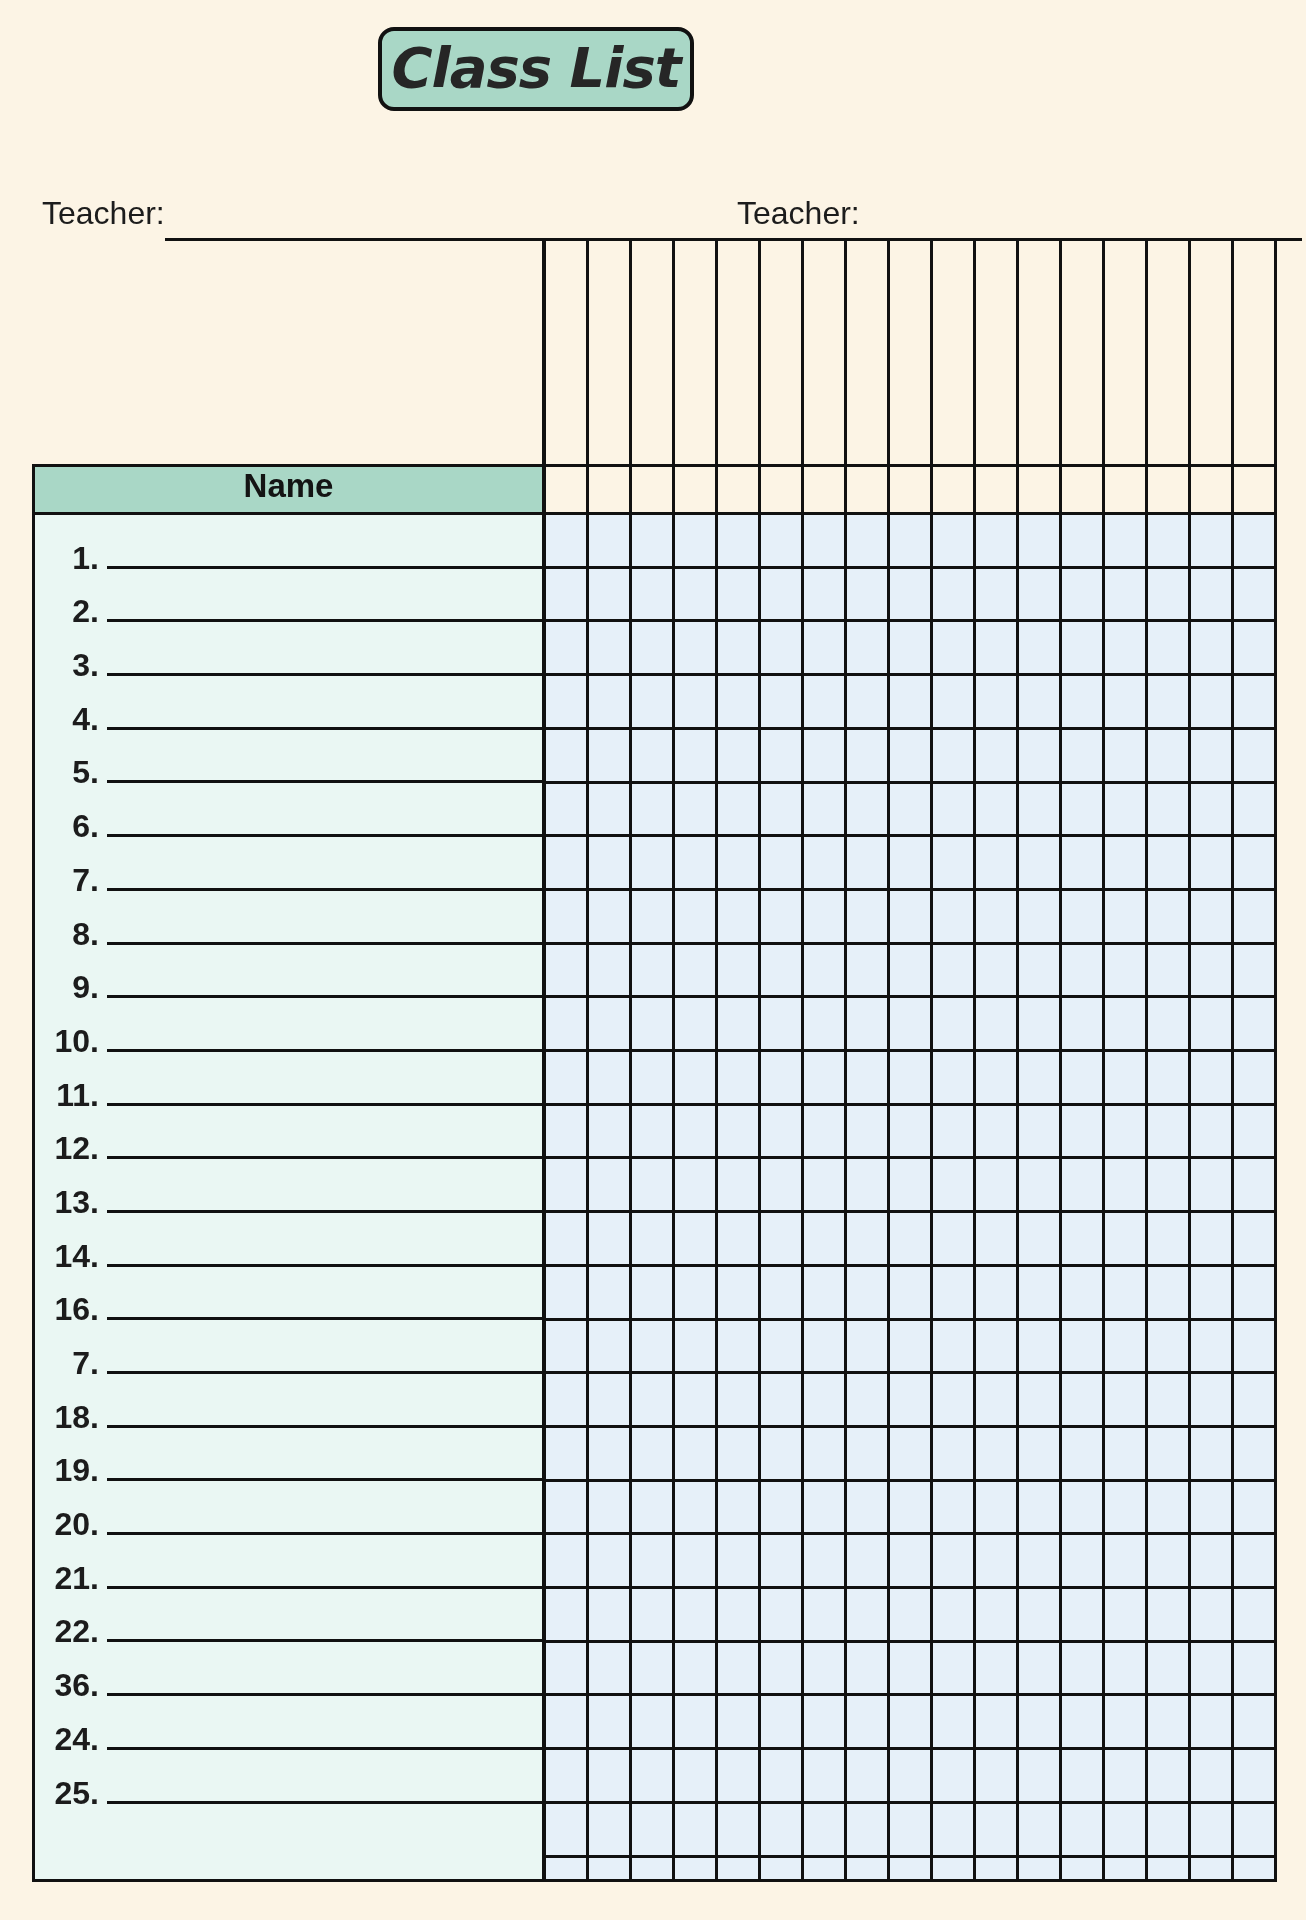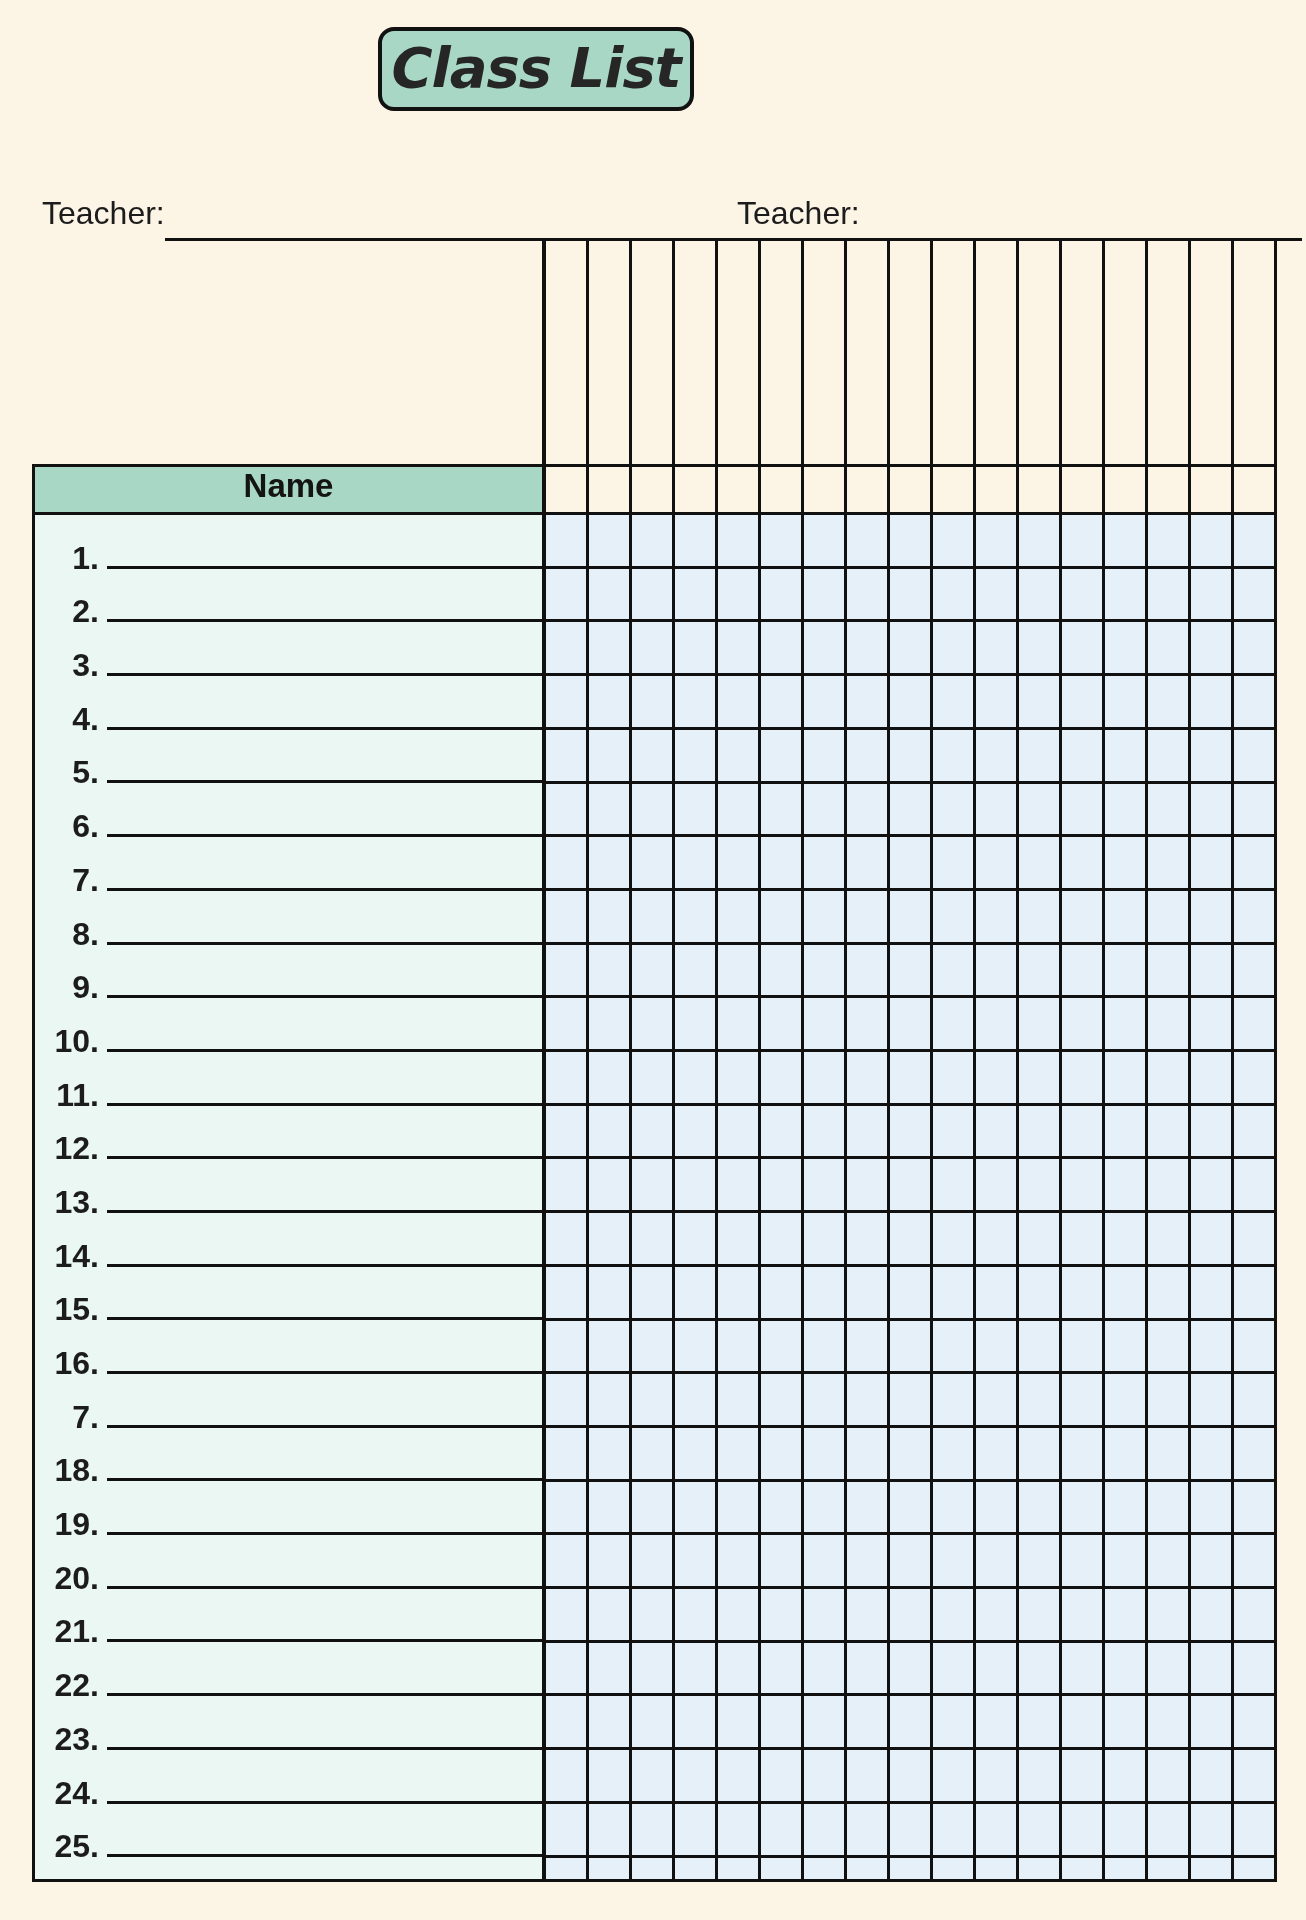--- a/index.html
+++ b/index.html
@@ -163,24 +163,20 @@
         </div>
         <div class="name-row">
           <span class="rownum">13.</span>
           <div class="nameline"></div>
         </div>
         <div class="name-row">
           <span class="rownum">14.</span>
           <div class="nameline"></div>
         </div>
         <div class="name-row">
-          <span class="rownum">15.</span>
-          <div class="nameline"></div>
-        </div>
-        <div class="name-row">
           <span class="rownum">16.</span>
           <div class="nameline"></div>
         </div>
         <div class="name-row">
           <span class="rownum">7.</span>
           <div class="nameline"></div>
         </div>
         <div class="name-row">
           <span class="rownum">18.</span>
           <div class="nameline"></div>
@@ -195,21 +191,21 @@
         </div>
         <div class="name-row">
           <span class="rownum">21.</span>
           <div class="nameline"></div>
         </div>
         <div class="name-row">
           <span class="rownum">22.</span>
           <div class="nameline"></div>
         </div>
         <div class="name-row">
-          <span class="rownum">23.</span>
+          <span class="rownum">36.</span>
           <div class="nameline"></div>
         </div>
         <div class="name-row">
           <span class="rownum">24.</span>
           <div class="nameline"></div>
         </div>
         <div class="name-row">
           <span class="rownum">25.</span>
           <div class="nameline"></div>
         </div>

